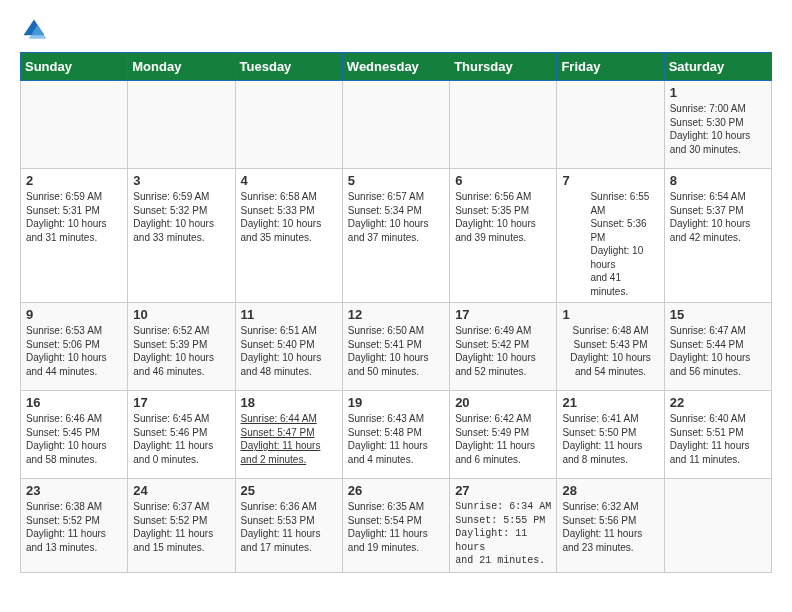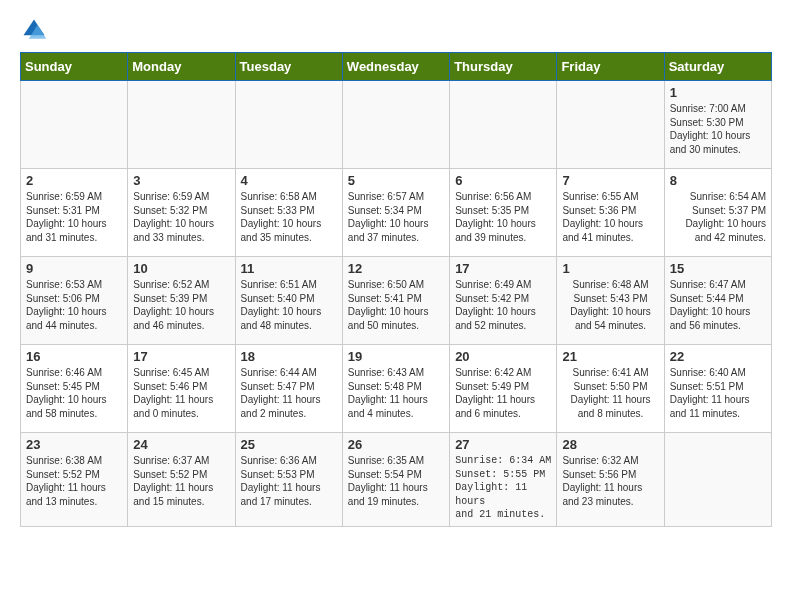--- a/index.html
+++ b/index.html
@@ -56,21 +56,21 @@
       font-size: 15px;
       color: #333;
       margin-top: 2px;
     }
     .calendar {
       width: 100%;
       border-collapse: collapse;
       border: 1px solid #ccc;
     }
     .calendar th {
-      background: #4d7c0f;
+      background: #15803d;
       color: #fff;
       font-size: 13px;
       font-weight: bold;
       padding: 6px 4px;
       text-align: left;
       border: 1px solid #1a6bb5;
     }
     .calendar td {
       vertical-align: top;
       border: 1px solid #ccc;
@@ -181,28 +181,28 @@
           </td>
           <td>
             <span class="day-num">6</span>
             <div class="day-info" style="white-space: pre-line;">Sunrise: 6:56 AM
 Sunset: 5:35 PM
 Daylight: 10 hours
 and 39 minutes.</div>
           </td>
           <td>
             <span class="day-num">7</span>
-            <div class="day-info" style="white-space: pre-line;">Sunrise: 6:55 AM
+            <div class="day-info" style="white-space: pre-line; margin-left: 28px;">Sunrise: 6:55 AM
 Sunset: 5:36 PM
 Daylight: 10 hours
 and 41 minutes.</div>
           </td>
           <td>
             <span class="day-num">8</span>
-            <div class="day-info" style="white-space: pre-line; text-align: right;">Sunrise: 6:54 AM
+            <div class="day-info" style="white-space: pre-line;">Sunrise: 6:54 AM
 Sunset: 5:37 PM
 Daylight: 10 hours
 and 42 minutes.</div>
           </td>
         </tr>
         <tr>
           <td>
             <span class="day-num">9</span>
             <div class="day-info" style="white-space: pre-line;">Sunrise: 6:53 AM
 Sunset: 5:06 PM
@@ -262,42 +262,42 @@
           </td>
           <td>
             <span class="day-num">17</span>
             <div class="day-info" style="white-space: pre-line;">Sunrise: 6:45 AM
 Sunset: 5:46 PM
 Daylight: 11 hours
 and 0 minutes.</div>
           </td>
           <td>
             <span class="day-num">18</span>
-            <div class="day-info" style="white-space: pre-line;">Sunrise: 6:44 AM
+            <div class="day-info" style="white-space: pre-line; text-decoration: underline;">Sunrise: 6:44 AM
 Sunset: 5:47 PM
 Daylight: 11 hours
 and 2 minutes.</div>
           </td>
           <td>
             <span class="day-num">19</span>
             <div class="day-info" style="white-space: pre-line;">Sunrise: 6:43 AM
 Sunset: 5:48 PM
 Daylight: 11 hours
 and 4 minutes.</div>
           </td>
           <td>
             <span class="day-num">20</span>
             <div class="day-info" style="white-space: pre-line;">Sunrise: 6:42 AM
 Sunset: 5:49 PM
 Daylight: 11 hours
 and 6 minutes.</div>
           </td>
           <td>
             <span class="day-num">21</span>
-            <div class="day-info" style="white-space: pre-line; text-align: center;">Sunrise: 6:41 AM
+            <div class="day-info" style="white-space: pre-line;">Sunrise: 6:41 AM
 Sunset: 5:50 PM
 Daylight: 11 hours
 and 8 minutes.</div>
           </td>
           <td>
             <span class="day-num">22</span>
             <div class="day-info" style="white-space: pre-line;">Sunrise: 6:40 AM
 Sunset: 5:51 PM
 Daylight: 11 hours
 and 11 minutes.</div>

